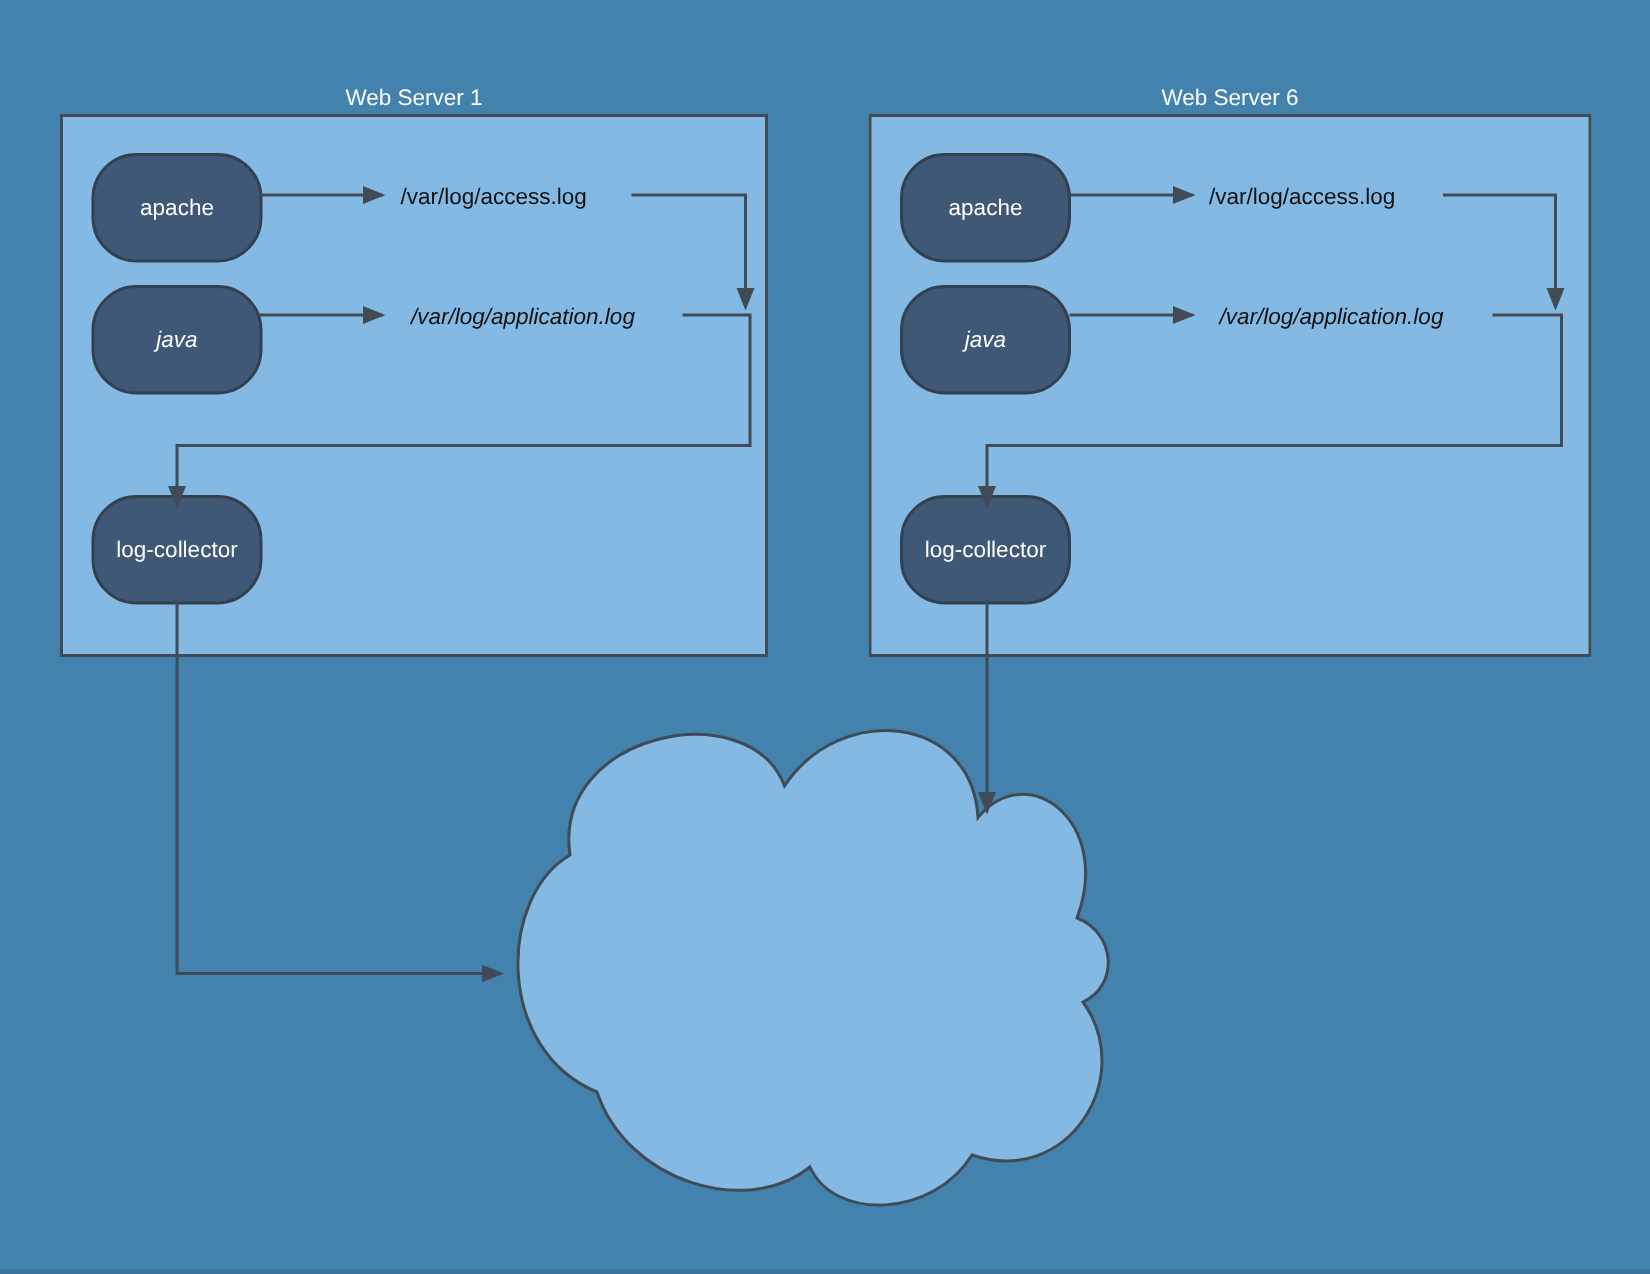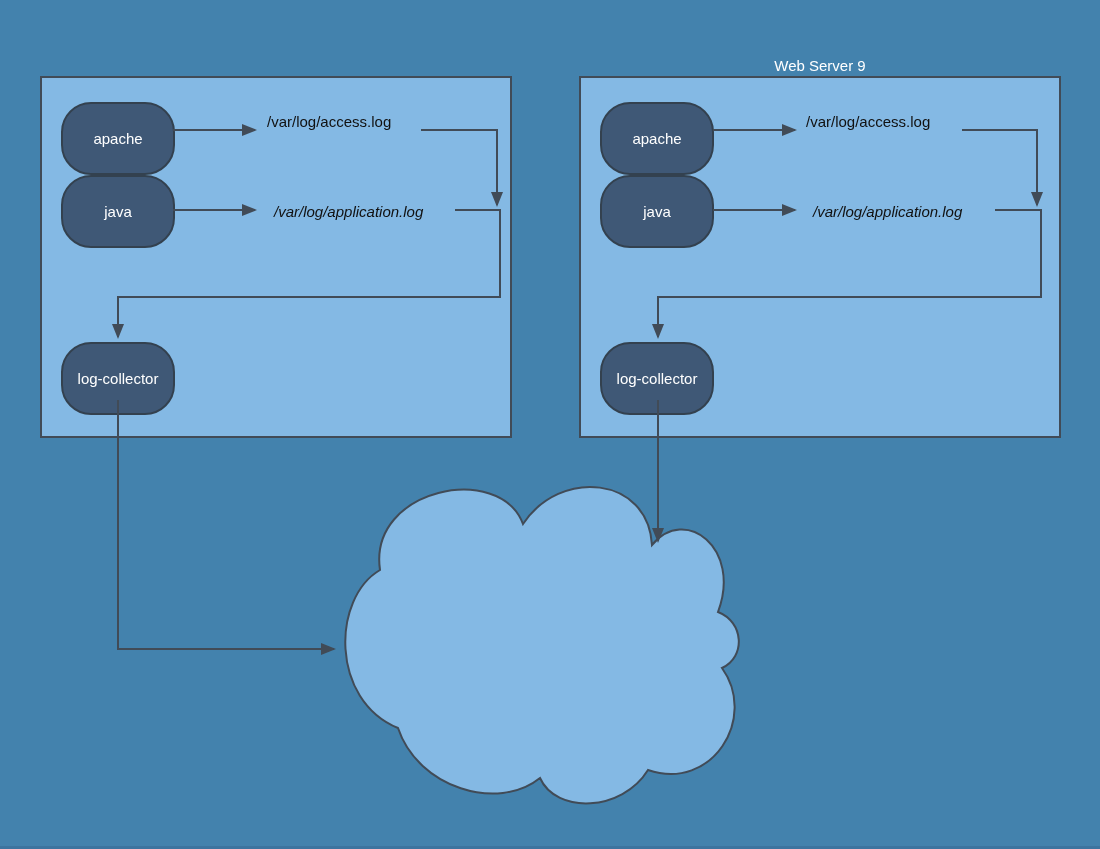--- a/index.html
+++ b/index.html
@@ -31,60 +31,61 @@
   .pill{
     position:absolute;left:19px;width:114px;height:73px;
     background:#3f5876;
     border:2px solid #33414f;
     border-radius:30px;
     box-sizing:border-box;
     color:#ffffff;font-size:15px;
     display:flex;align-items:center;justify-content:center;
   }
   .pill.apache{top:24px;}
-  .pill.java{top:97px;}
-  .pill.collector{top:264px;}
+  .pill.java{top:112px;font-style:italic;}
+  .pill.collector{top:252px;}
   .file-label{
     position:absolute;height:18px;line-height:18px;
     color:#111111;font-size:15px;white-space:nowrap;
   }
-  .file-label.access{left:225px;top:35px;}
+  .file-label.access{left:225px;top:45px;}
   .file-label.application{left:232px;top:125px;font-style:italic;}
   svg.overlay{
     position:absolute;left:0;top:0;width:1100px;height:849px;
     pointer-events:none;
   }
   .connector{fill:none;stroke:#414b57;stroke-width:2;}
   .cloud-shape{fill:#84b9e4;stroke:#414b57;stroke-width:2;}
   .cloud-label{
     position:absolute;left:348px;top:639px;width:380px;height:18px;
     line-height:18px;text-align:center;
     color:#111111;font-size:15px;white-space:nowrap;
   }
 </style>
 </head>
 <body>
 
 <div class="canvas">
 
+  <div class="server-title s1">Web Server 1</div>
   <div class="server-box s1">
     <div class="pill apache">
       <span>apache</span>
     </div>
     <div class="pill java">
       <span>java</span>
     </div>
     <div class="pill collector">
       <span>log-collector</span>
     </div>
     <div class="file-label access">/var/log/access.log</div>
     <div class="file-label application">/var/log/application.log</div>
   </div>
 
-  <div class="server-title s2">Web Server 9</div>
+  <div class="server-title s2">Web Server 6</div>
   <div class="server-box s2">
     <div class="pill apache">
       <span>apache</span>
     </div>
     <div class="pill java">
       <span>java</span>
     </div>
     <div class="pill collector">
       <span>log-collector</span>
     </div>

